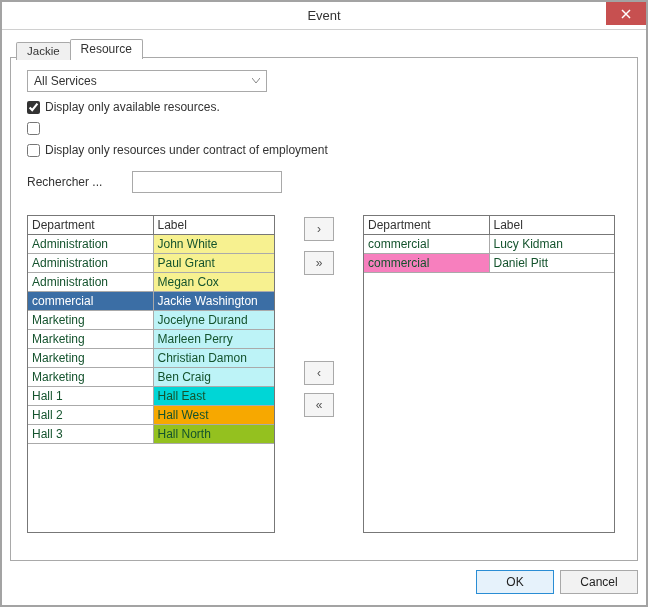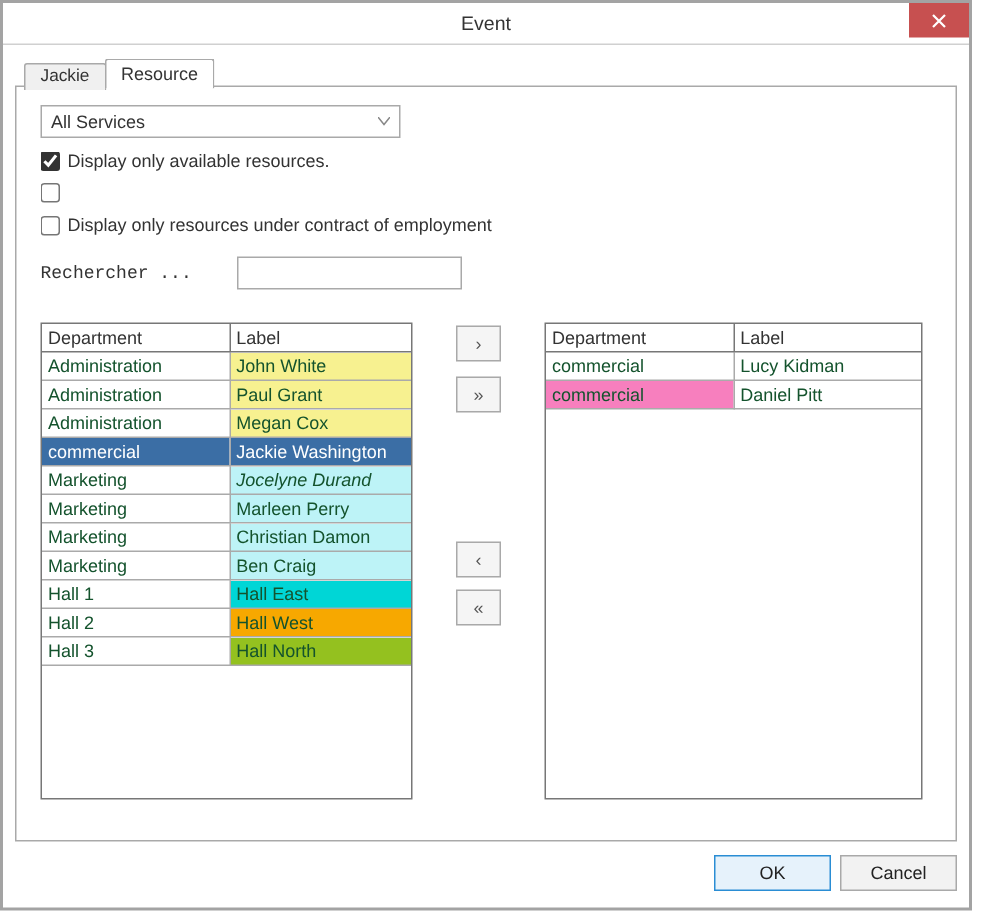--- a/index.html
+++ b/index.html
@@ -91,21 +91,21 @@
   .dropdown .chev {
     position: absolute; right: 6px; top: 50%; transform: translateY(-50%);
     width: 8px; height: 6px;
   }
   .check-row { display: flex; align-items: center; margin-top: 8px; color: #333;}
   .check-row input[type="checkbox"]{
     width: 13px; height: 13px; margin: 0 5px 0 0; cursor:pointer;
     accent-color: #333;
   }
   .search-row { display: flex; align-items: center; margin-top: 14px; }
-  .search-row label { color: #333; font-family: Liberation Mono, monospace; }
+  .search-row label { color: #333; }
   .search-row input[type="text"]{
     margin-left: 30px;
     width: 150px; height: 22px;
     border: 1px solid #a9a9a9;
     padding: 0 4px;
     background: #fff;
   }
   .lists {
     margin-top: 22px;
     display: flex;
@@ -255,21 +255,21 @@
                 <tr>
                   <td>Administration</td>
                   <td style="background: rgb(247, 241, 144);">Megan Cox</td>
                 </tr>
                 <tr>
                   <td style="background: rgb(59, 110, 165); color: rgb(255, 255, 255);">commercial</td>
                   <td style="background: rgb(59, 110, 165); color: rgb(255, 255, 255);">Jackie Washington</td>
                 </tr>
                 <tr>
                   <td>Marketing</td>
-                  <td style="background: rgb(189, 243, 247); font-style: italic;">Jocelyne Durand</td>
+                  <td style="background: rgb(189, 243, 247);">Jocelyne Durand</td>
                 </tr>
                 <tr>
                   <td>Marketing</td>
                   <td style="background: rgb(189, 243, 247);">Marleen Perry</td>
                 </tr>
                 <tr>
                   <td>Marketing</td>
                   <td style="background: rgb(189, 243, 247);">Christian Damon</td>
                 </tr>
                 <tr>

